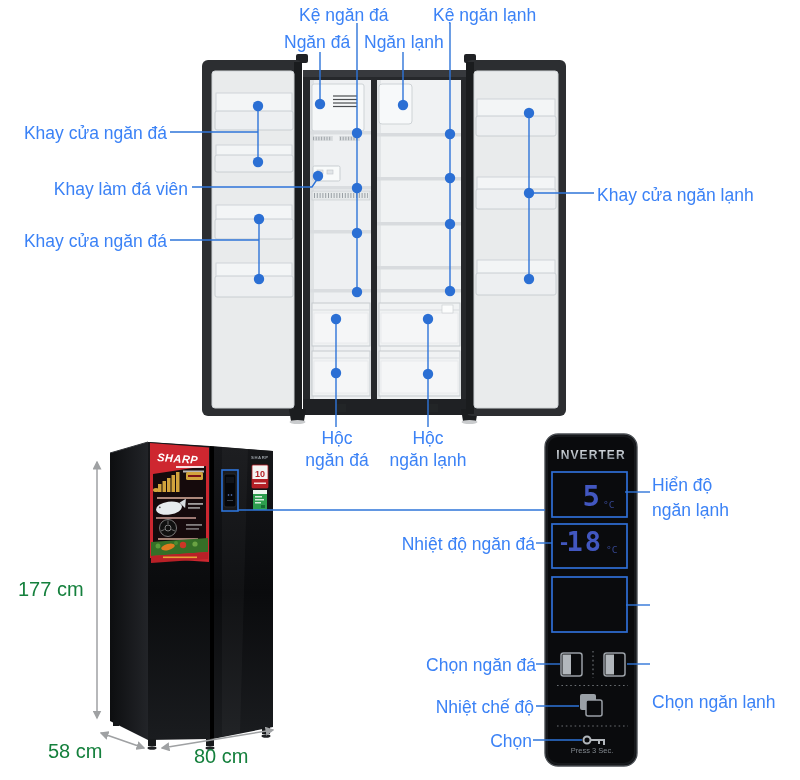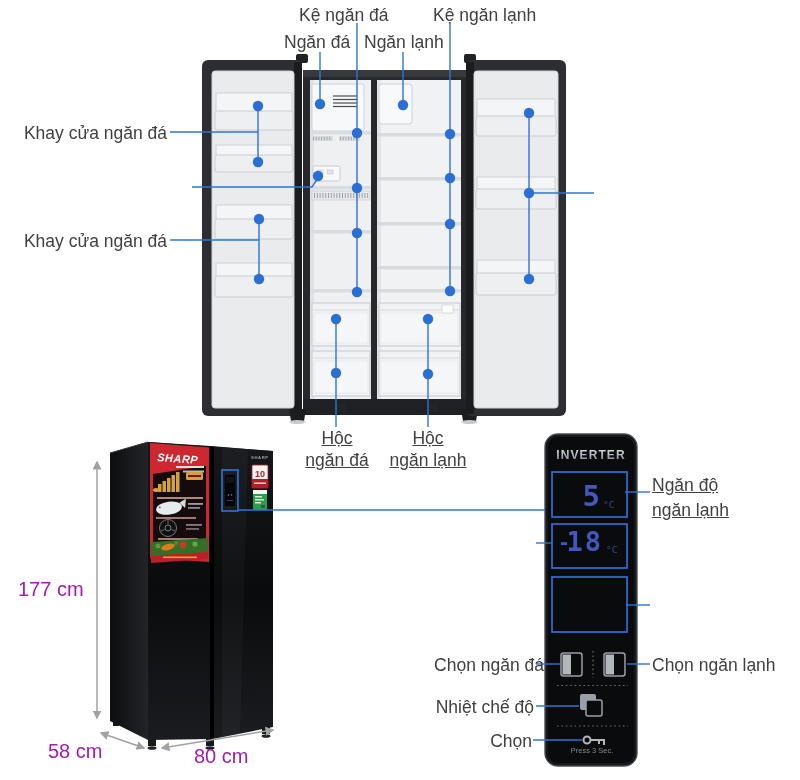--- a/index.html
+++ b/index.html
@@ -1,23 +1,23 @@
 <!DOCTYPE html>
 <html><head>
 <meta charset="utf-8">
 <style>
   html,body{margin:0;padding:0;background:#fff;}
   .scene{position:relative;width:800px;height:780px;background:#ffffff;overflow:hidden;
          font-family:"Liberation Sans","DejaVu Sans",sans-serif;}
   .scene svg{position:absolute;left:0;top:0;}
-  .lbl{position:absolute;color:#404040;font-size:17.5px;line-height:22px;white-space:nowrap;}
+  .lbl{position:absolute;color:#3b82f6;font-size:17.5px;line-height:22px;white-space:nowrap;}
   .lbl.center{text-align:center;white-space:normal;}
   .lbl.two{line-height:25px;}
-  .lbl span{display:block;text-decoration:underline;}
-  .dim{position:absolute;color:#a21caf;font-size:20px;white-space:nowrap;}
+  .lbl span{display:block;}
+  .dim{position:absolute;color:#15803d;font-size:20px;white-space:nowrap;}
 </style>
 </head>
 <body>
 
 <div class="scene">
 
 <svg width="800" height="780" viewBox="0 0 800 780">
   <defs>
     <linearGradient id="doorG" x1="0" y1="0" x2="0" y2="1">
       <stop offset="0" stop-color="#16171a"></stop>
@@ -326,37 +326,40 @@
     <circle cx="428" cy="319" r="5.2"></circle>
         <circle cx="428" cy="374" r="5.2"></circle>
   </g>
 </svg>
 
 <div class="lbl" style="left:299px;top:4px">Kệ ngăn đá</div>
 <div class="lbl" style="left:433px;top:4px">Kệ ngăn lạnh</div>
 <div class="lbl" style="left:284px;top:31px">Ngăn đá</div>
 <div class="lbl" style="left:364px;top:31px">Ngăn lạnh</div>
 <div class="lbl" style="right:633px;top:122px">Khay cửa ngăn đá</div>
+<div class="lbl" style="right:612px;top:178px">Khay làm đá viên</div>
 <div class="lbl" style="right:633px;top:230px">Khay cửa ngăn đá</div>
+<div class="lbl" style="left:597px;top:184px">Khay cửa ngăn lạnh</div>
 
 <div class="lbl center" style="left:277px;top:427px;width:120px">
   <span>Hộc</span>
   <span>ngăn đá</span>
 </div>
 <div class="lbl center" style="left:368px;top:427px;width:120px">
   <span>Hộc</span>
   <span>ngăn lạnh</span>
 </div>
 
 <div class="dim" style="left:18px;top:578px">177 cm</div>
 <div class="dim" style="left:48px;top:740px">58 cm</div>
 <div class="dim" style="left:194px;top:745px">80 cm</div>
 
 <div class="lbl two" style="left:652px;top:473px">
-  <span>Ngăn độ</span>
+  <span>Hiển độ</span>
   <span>ngăn lạnh</span>
 </div>
-<div class="lbl" style="right:256px;top:654px">Chọn ngăn đá</div>
-<div class="lbl" style="left:652px;top:654px">Chọn ngăn lạnh</div>
+<div class="lbl" style="right:265px;top:533px">Nhiệt độ ngăn đá</div>
+<div class="lbl" style="right:264px;top:654px">Chọn ngăn đá</div>
+<div class="lbl" style="left:652px;top:691px">Chọn ngăn lạnh</div>
 <div class="lbl" style="right:266px;top:696px">Nhiệt chế độ</div>
 <div class="lbl" style="right:268px;top:730px">Chọn</div>
 
 </div>
 
 </body></html>

